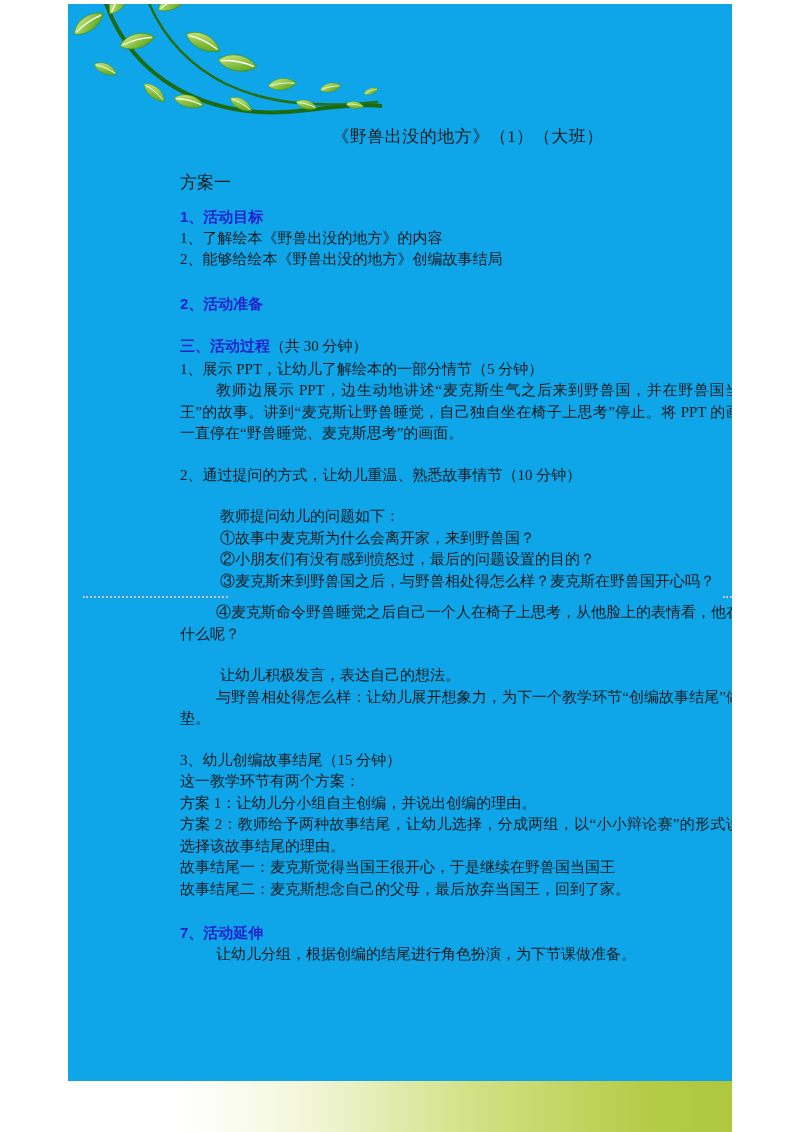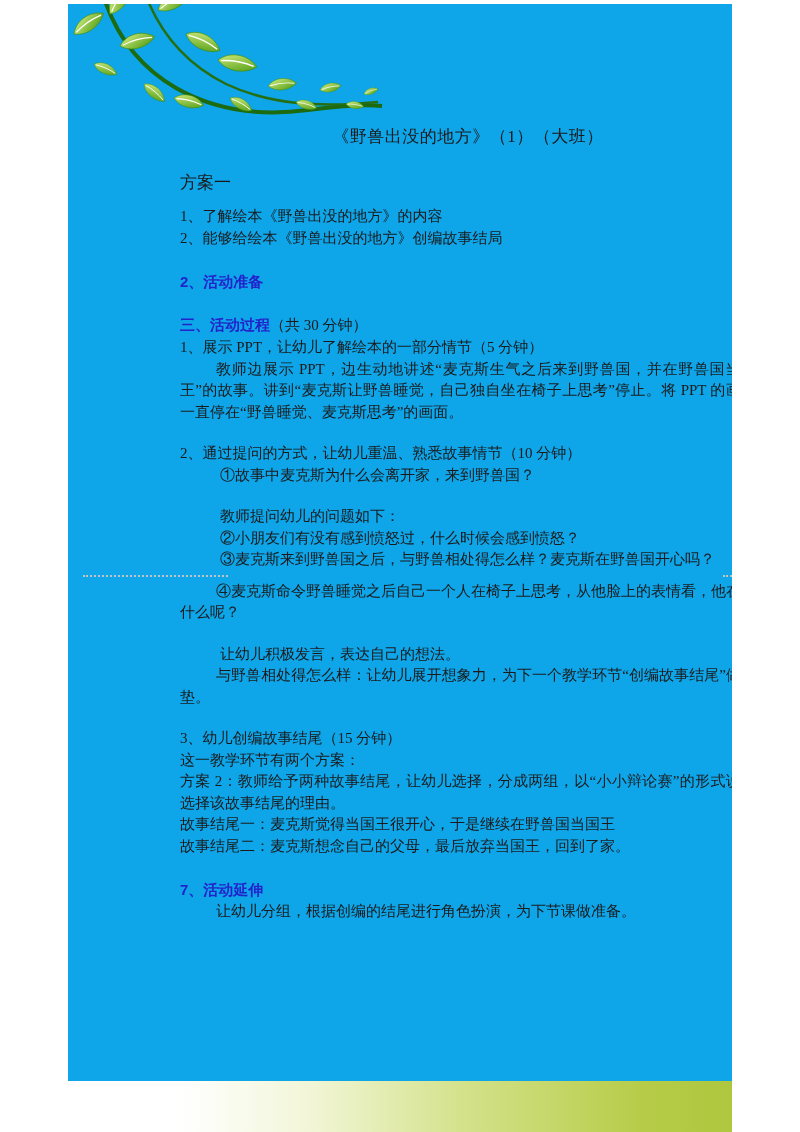--- a/index.html
+++ b/index.html
@@ -76,40 +76,42 @@
     <use href="#leaf" transform="translate(228,98) rotate(16) scale(0.6)"></use>
     <use href="#leaf" transform="translate(252,86) rotate(-12) scale(0.6)"></use>
     <use href="#leaf" transform="translate(278,100) rotate(8) scale(0.5)"></use>
     <use href="#leaf" transform="translate(296,90) rotate(-20) scale(0.42)"></use>
   </svg>
 
   <div class="content">
     <h1 class="doc-title">《野兽出没的地方》（1）（大班）</h1>
     <h2 class="doc-subtitle">方案一</h2>
     <div class="body-blocks">
+        <div class="blk heading gap-sm">1、活动目标</div>
         <div class="blk para">1、了解绘本《野兽出没的地方》的内容</div>
         <div class="blk para">2、能够给绘本《野兽出没的地方》创编故事结局</div>
         <div class="blk heading gap-lg">2、活动准备</div>
         <div class="blk heading2 gap-lg"><span class="hb">三、活动过程</span><span>（共 30 分钟）</span></div>
         <div class="blk para">1、展示 PPT，让幼儿了解绘本的一部分情节（5 分钟）</div>
         <div class="blk para fi">教师边展示 PPT，边生动地讲述“麦克斯生气之后来到野兽国，并在野兽国当国王”的故事。讲到“麦克斯让野兽睡觉，自己独自坐在椅子上思考”停止。将 PPT 的画面一直停在“野兽睡觉、麦克斯思考”的画面。</div>
         <div class="blk para gap-md">2、通过提问的方式，让幼儿重温、熟悉故事情节（10 分钟）</div>
+        <div class="blk para gap-md ind">教师提问幼儿的问题如下：</div>
         <div class="blk para ind">①故事中麦克斯为什么会离开家，来到野兽国？</div>
-        <div class="blk para gap-md ind">教师提问幼儿的问题如下：</div>
-        <div class="blk para ind">②小朋友们有没有感到愤怒过，什么时候会感到愤怒？</div>
+        <div class="blk para ind">②小朋友们有没有感到愤怒过，最后的问题设置的目的？</div>
         <div class="blk para ind">③麦克斯来到野兽国之后，与野兽相处得怎么样？麦克斯在野兽国开心吗？</div>
         <div class="blk seam">
           <span class="seg segL"></span>
           <span class="seg segR"></span>
         </div>
         <div class="blk para fi">④麦克斯命令野兽睡觉之后自己一个人在椅子上思考，从他脸上的表情看，他在想什么呢？</div>
         <div class="blk para gap-md ind">让幼儿积极发言，表达自己的想法。</div>
         <div class="blk para fi">与野兽相处得怎么样：让幼儿展开想象力，为下一个教学环节“创编故事结尾”做铺垫。</div>
         <div class="blk para gap-md">3、幼儿创编故事结尾（15 分钟）</div>
         <div class="blk para">这一教学环节有两个方案：</div>
+        <div class="blk para">方案 1：让幼儿分小组自主创编，并说出创编的理由。</div>
         <div class="blk para">方案 2：教师给予两种故事结尾，让幼儿选择，分成两组，以“小小辩论赛”的形式说出选择该故事结尾的理由。</div>
         <div class="blk para">故事结尾一：麦克斯觉得当国王很开心，于是继续在野兽国当国王</div>
         <div class="blk para">故事结尾二：麦克斯想念自己的父母，最后放弃当国王，回到了家。</div>
         <div class="blk heading gap-lg">7、活动延伸</div>
         <div class="blk para fi">让幼儿分组，根据创编的结尾进行角色扮演，为下节课做准备。</div>
       </div>
   </div>
 
   <div class="footer-bar"></div>
 

